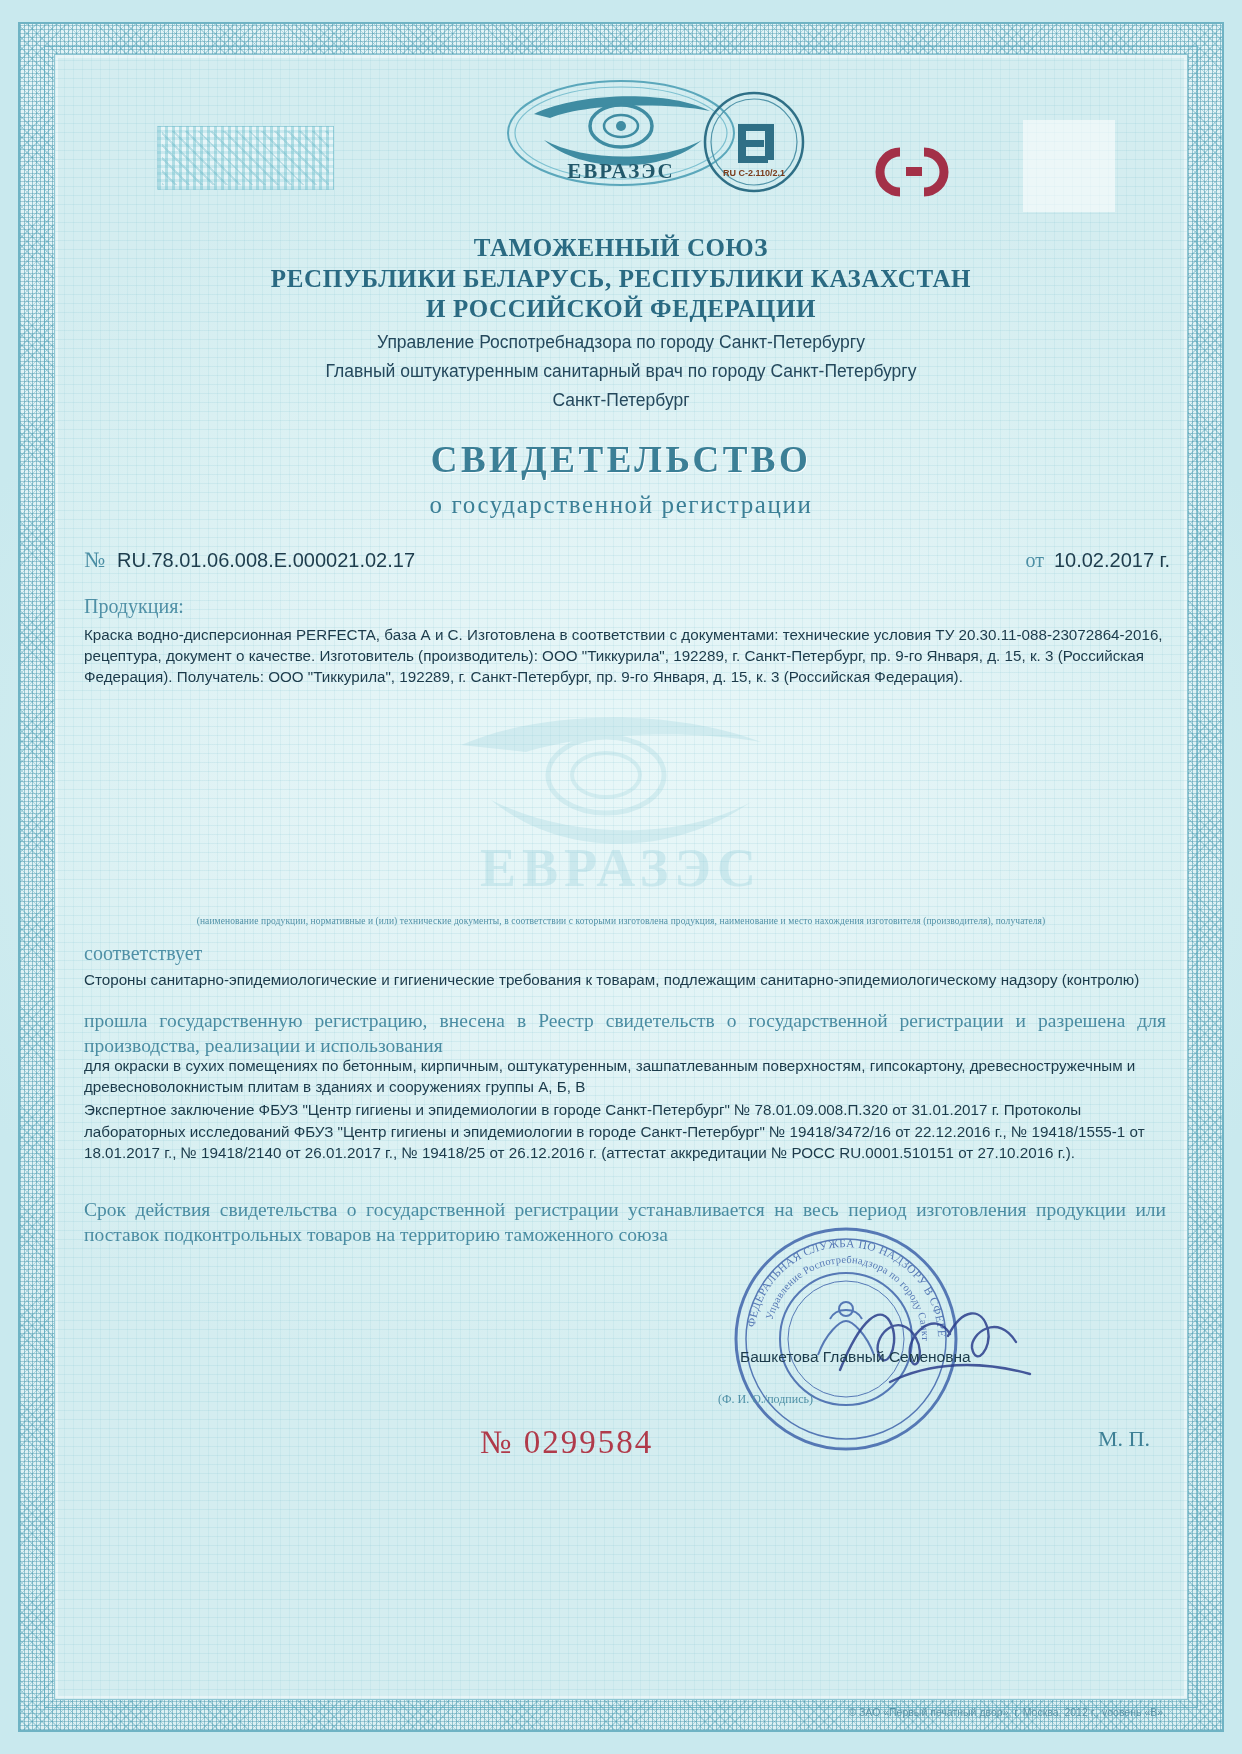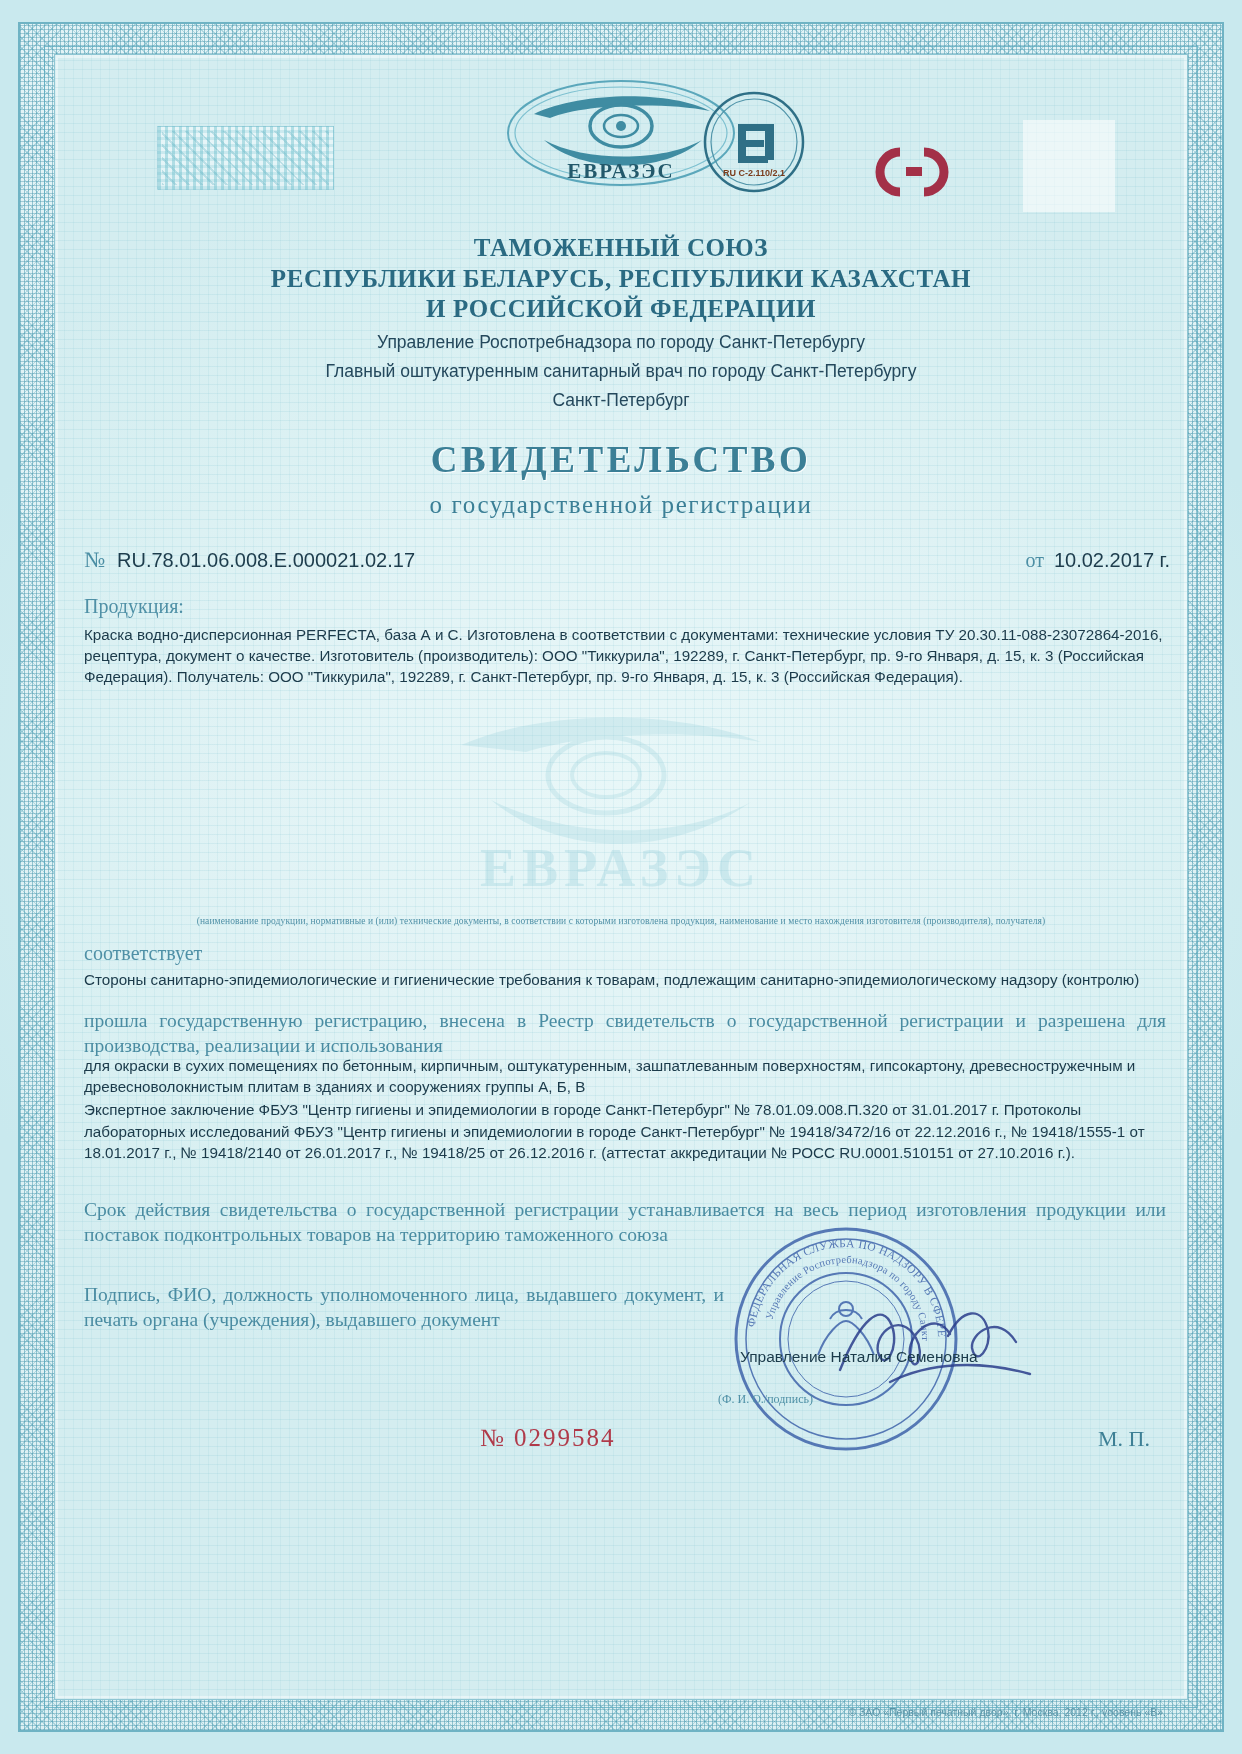--- a/index.html
+++ b/index.html
@@ -318,21 +318,21 @@
     font-family: "Liberation Serif", serif;
     font-size: 22px;
     color: #3d7f95;
     z-index: 4;
   }
   .serial {
     position: absolute;
     left: 480px;
     top: 1424px;
     font-family: "Liberation Serif", serif;
-    font-size: 25px;
+    font-size: 33px;
     letter-spacing: 2px;
     color: #b03a4a;
     z-index: 4;
   }
   .footer-note {
     position: absolute;
     right: 76px;
     bottom: 36px;
     font-family: "Liberation Sans", sans-serif;
     font-size: 10.5px;
@@ -432,21 +432,20 @@
     <div class="sec-label" style="margin-top:16px">соответствует</div>
     <div class="body-text" style="margin-top:18px">Стороны санитарно-эпидемиологические и гигиенические требования к товарам, подлежащим санитарно-эпидемиологическому надзору (контролю)</div>
 
     <div class="ser-para" style="margin-top:18px">прошла государственную регистрацию, внесена в Реестр свидетельств о государственной регистрации и разрешена для производства, реализации и использования</div>
     <div class="body-text" style="margin-top:-4px">для окраски в сухих помещениях по бетонным, кирпичным, оштукатуренным, зашпатлеванным поверхностям, гипсокартону, древесностружечным и древесноволокнистым плитам в зданиях и сооружениях группы А, Б, В</div>
 
     <div class="body-text" style="margin-top:2px">Экспертное заключение ФБУЗ "Центр гигиены и эпидемиологии в городе Санкт-Петербург" № 78.01.09.008.П.320 от 31.01.2017 г. Протоколы лабораторных исследований ФБУЗ "Центр гигиены и эпидемиологии в городе Санкт-Петербург" № 19418/3472/16 от 22.12.2016 г., № 19418/1555-1 от 18.01.2017 г., № 19418/2140 от 26.01.2017 г., № 19418/25 от 26.12.2016 г. (аттестат аккредитации № РОСС RU.0001.510151 от 27.10.2016 г.).</div>
 
     <div class="ser-para" style="margin-top:34px">Срок действия свидетельства о государственной регистрации устанавливается на весь период изготовления продукции или поставок подконтрольных товаров на территорию таможенного союза</div>
 
-    <div class="ser-para" style="margin-top:34px; max-width:640px;">Подпись, ФИО, должность уполномоченного лица, выдавшего документ, и печать органа (учреждения), выдавшего документ</div>
 
   </div>
 
   <div class="stamp-area">
     <svg class="round-stamp" viewBox="0 0 232 232">
       <circle cx="116" cy="116" r="110" fill="none" stroke="#3a5fa8" stroke-width="3"></circle>
       <circle cx="116" cy="116" r="100" fill="none" stroke="#3a5fa8" stroke-width="1.5"></circle>
       <circle cx="116" cy="116" r="66" fill="none" stroke="#3a5fa8" stroke-width="2"></circle>
       <circle cx="116" cy="116" r="58" fill="none" stroke="#3a5fa8" stroke-width="1"></circle>
       <path id="arcOuter" d="M116 116 m -92,0 a 92,92 0 1,1 184,0" fill="none"></path>
@@ -467,19 +466,19 @@
   </div>
 
   <svg class="sign-scribble" viewBox="0 0 220 110">
     <g fill="none" stroke="#2b3e8c" stroke-width="2.4" stroke-linecap="round">
       <path d="M10 80 C30 30, 52 10, 62 36 C70 58, 54 84, 48 62 C44 44, 70 20, 86 48 C96 66, 84 86, 80 66 C76 46, 104 18, 120 44"></path>
       <path d="M118 46 C132 18, 152 16, 158 40 C162 58, 146 78, 142 58 C140 44, 168 22, 186 52"></path>
       <path d="M60 92 C100 72, 150 70, 200 84"></path>
     </g>
   </svg>
 
-  <div class="signature-name">Управление Наталия Семеновна</div>
+  <div class="signature-name">Башкетова Главный Семеновна</div>
   <div class="fio-note">(Ф. И. О./подпись)</div>
   <div class="mp">М. П.</div>
   <div class="serial">№ 0299584</div>
   <div class="footer-note">© ЗАО «Первый печатный двор», г. Москва, 2012 г., vooвень «В».</div>
 
 </div>
 
 </body></html>

